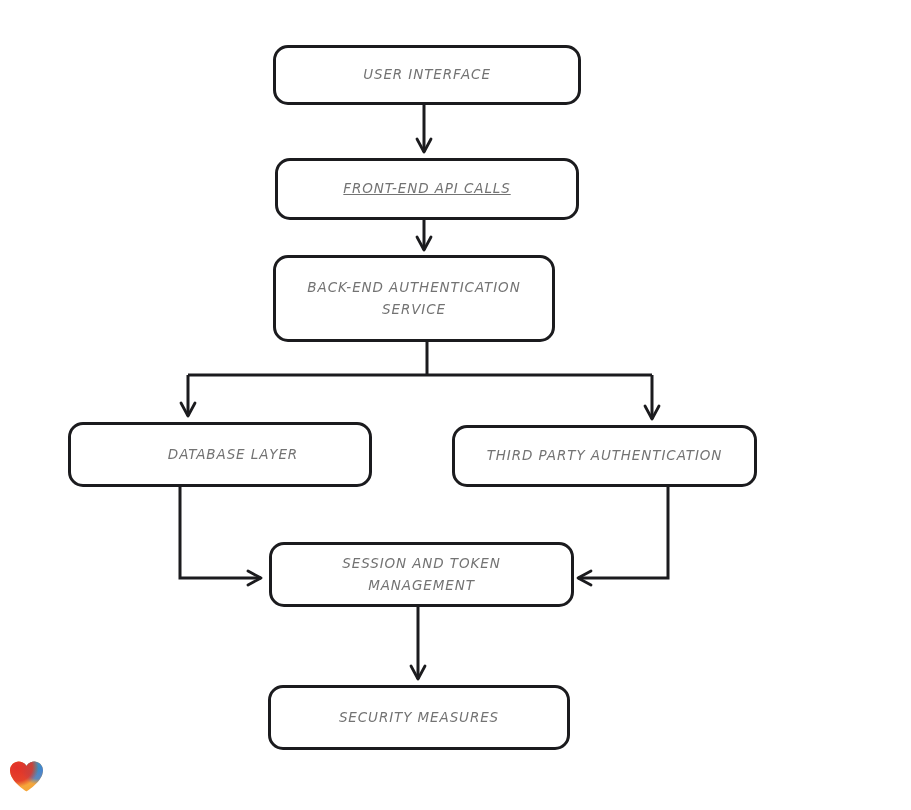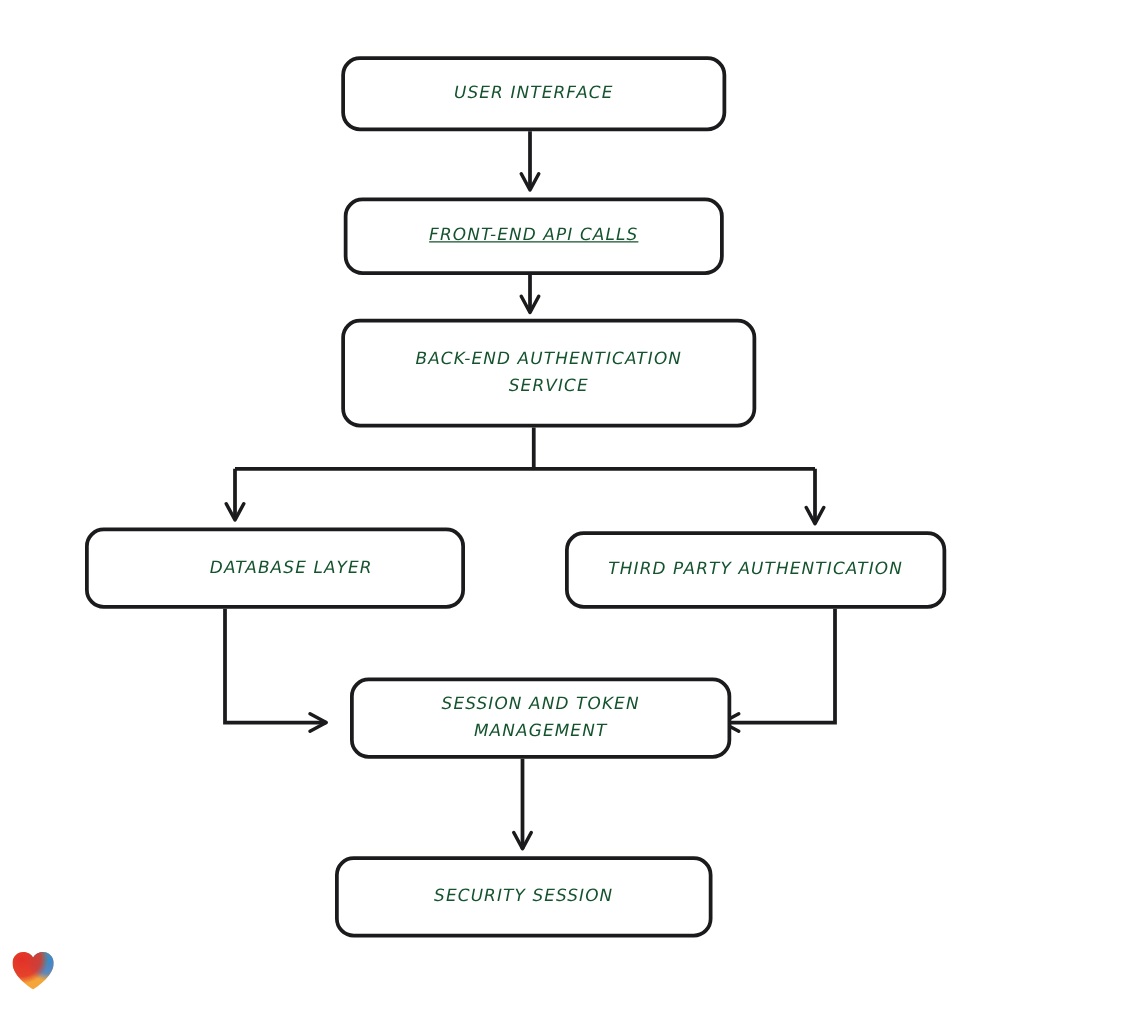--- a/index.html
+++ b/index.html
@@ -28,21 +28,21 @@
     border-radius: 15px;
     background: #ffffff;
     display: flex;
     align-items: center;
     justify-content: center;
     text-align: center;
     font-style: italic;
     font-size: 13.5px;
     line-height: 1.62;
     letter-spacing: 0.9px;
-    color: #14532d;
+    color: #737373;
     white-space: pre-line;
     z-index: 2;
     padding: 4px 14px;
   }
   .logo {
     position: absolute;
     left: 10px;
     top: 761px;
     width: 33px;
     height: 31px;
@@ -71,31 +71,31 @@
       <path d="M180 487 L180 578 L261 578" marker-end="url(#arrow)"></path>
       <path d="M668 487 L668 578 L578 578" marker-end="url(#arrow)"></path>
       <path d="M418 607 L418 679" marker-end="url(#arrow)"></path>
     </g>
   </svg>
 
   <div class="node" style="left:273px; top:45px;  width:308px; height:60px;">USER INTERFACE</div>
 
   <div class="node" style="left:275px; top:158px; width:304px; height:62px;text-decoration:underline;">FRONT-END API CALLS</div>
 
-  <div class="node" style="left:273px; top:255px; width:332px; height:87px;">BACK-END AUTHENTICATION
+  <div class="node" style="left:273px; top:255px; width:282px; height:87px;">BACK-END AUTHENTICATION
 SERVICE</div>
 
   <div class="node" style="left:68px;  top:422px; width:304px; height:65px;padding-left:40px;">DATABASE LAYER</div>
 
   <div class="node" style="left:452px; top:425px; width:305px; height:62px;">THIRD PARTY AUTHENTICATION</div>
 
-  <div class="node" style="left:280px; top:542px; width:305px; height:65px;">SESSION AND TOKEN
+  <div class="node" style="left:269px; top:542px; width:305px; height:65px;">SESSION AND TOKEN
 MANAGEMENT</div>
 
-  <div class="node" style="left:268px; top:685px; width:302px; height:65px;">SECURITY SESSION</div>
+  <div class="node" style="left:268px; top:685px; width:302px; height:65px;">SECURITY MEASURES</div>
 
   <svg class="logo" viewBox="0 0 32 29">
     <defs>
       <radialGradient id="gRed" cx="0.22" cy="0.2" r="0.65">
         <stop offset="0%" stop-color="#e23128" stop-opacity="1"></stop>
         <stop offset="70%" stop-color="#e23128" stop-opacity="0.85"></stop>
         <stop offset="100%" stop-color="#e23128" stop-opacity="0"></stop>
       </radialGradient>
       <radialGradient id="gBlue" cx="0.85" cy="0.22" r="0.55">
         <stop offset="0%" stop-color="#3b82d8" stop-opacity="1"></stop>

